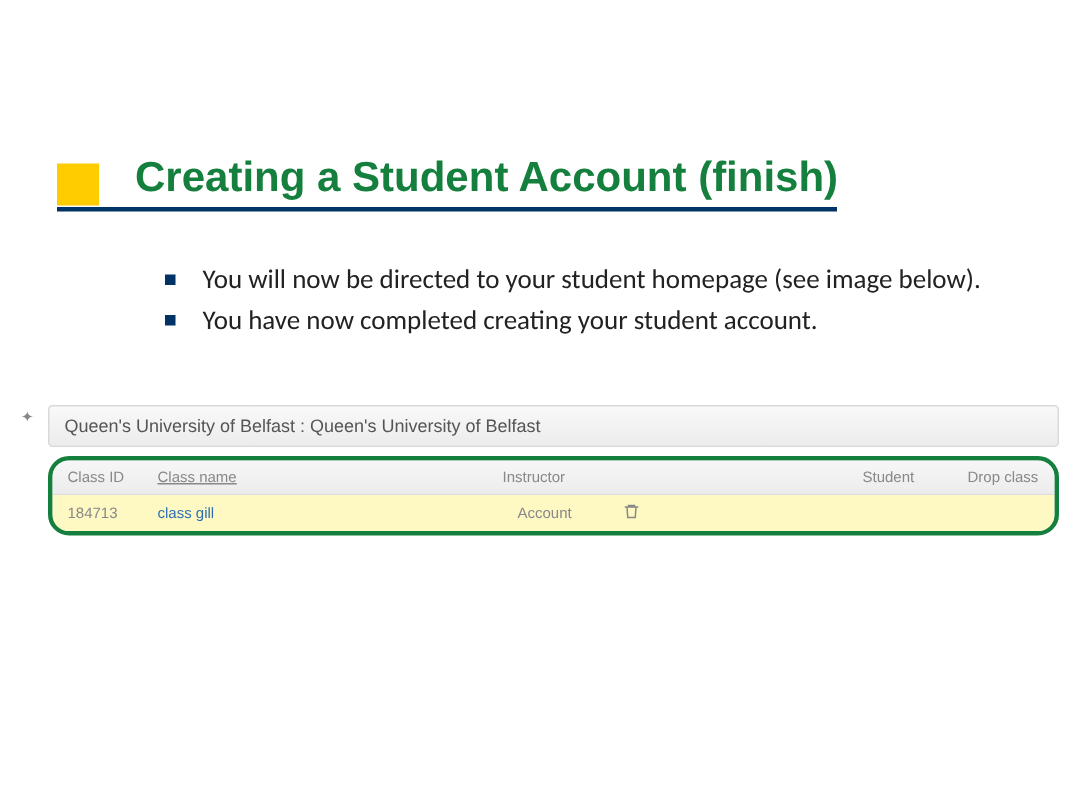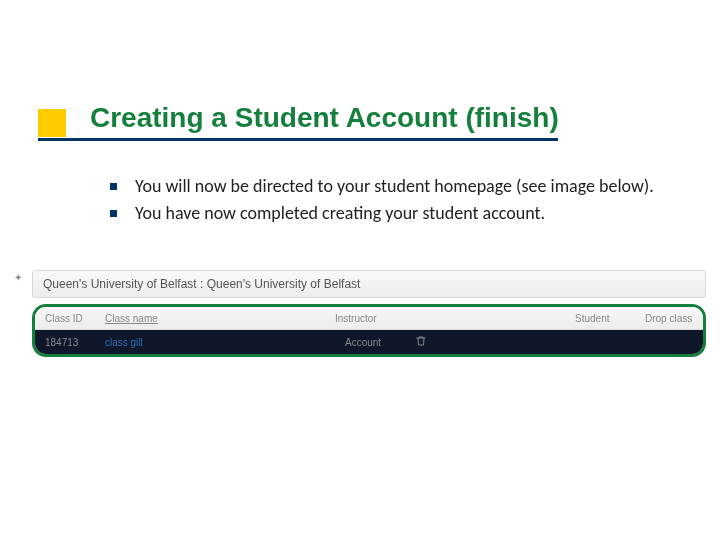--- a/index.html
+++ b/index.html
@@ -105,21 +105,21 @@
     display: flex;
     align-items: center;
   }
   .thead {
     background: linear-gradient(#f7f7f7, #ececec);
     border-bottom: 1px solid #ddd;
     height: 22px;
     color: #888;
   }
   .trow {
-    background: #0f172a;
+    background: #fef9c3;
     height: 24px;
   }
   .col-id     { width: 60px;  padding-left: 10px; }
   .col-name   { width: 230px; text-decoration: underline; }
   .col-instr  { width: 240px; }
   .col-status { width: 70px;  }
   .col-drop   { width: 50px;  text-align: left; }
   .link-blue  { color: #2e6fb3; }
   .trash-icon svg { width: 12px; height: 12px; display: inline-block; }
 </style>

